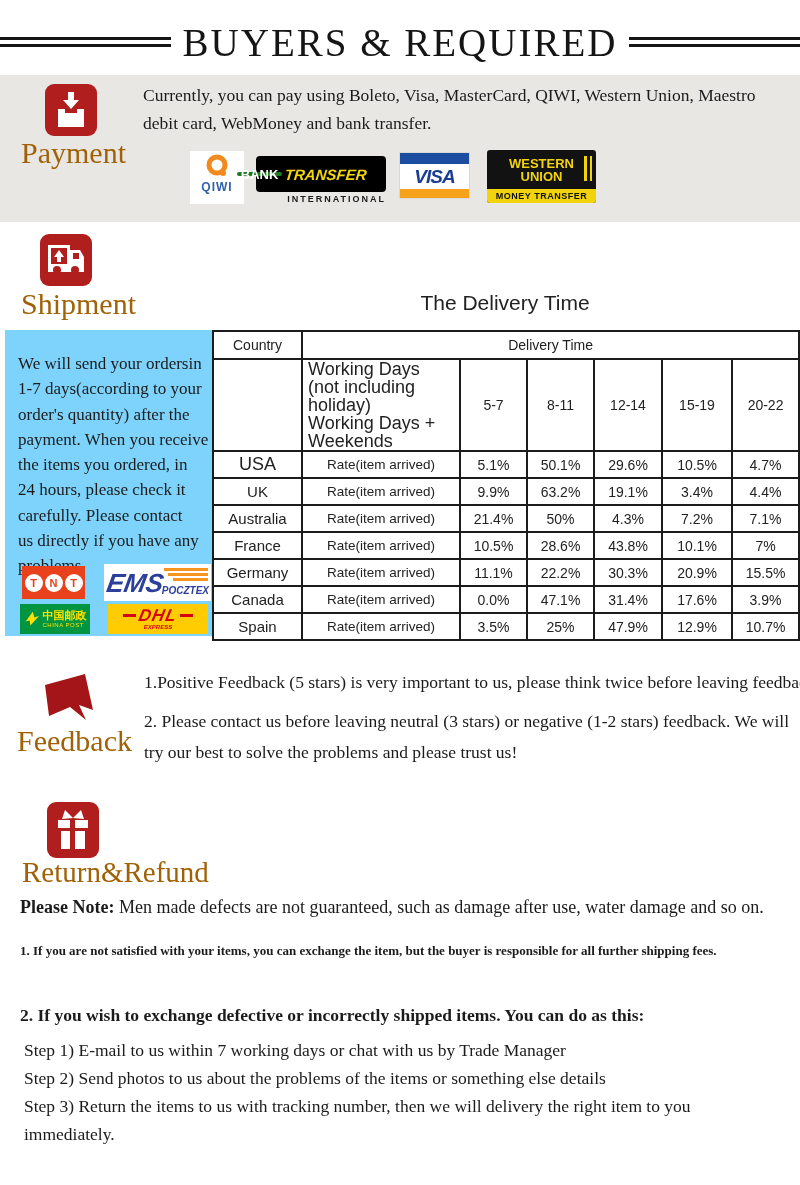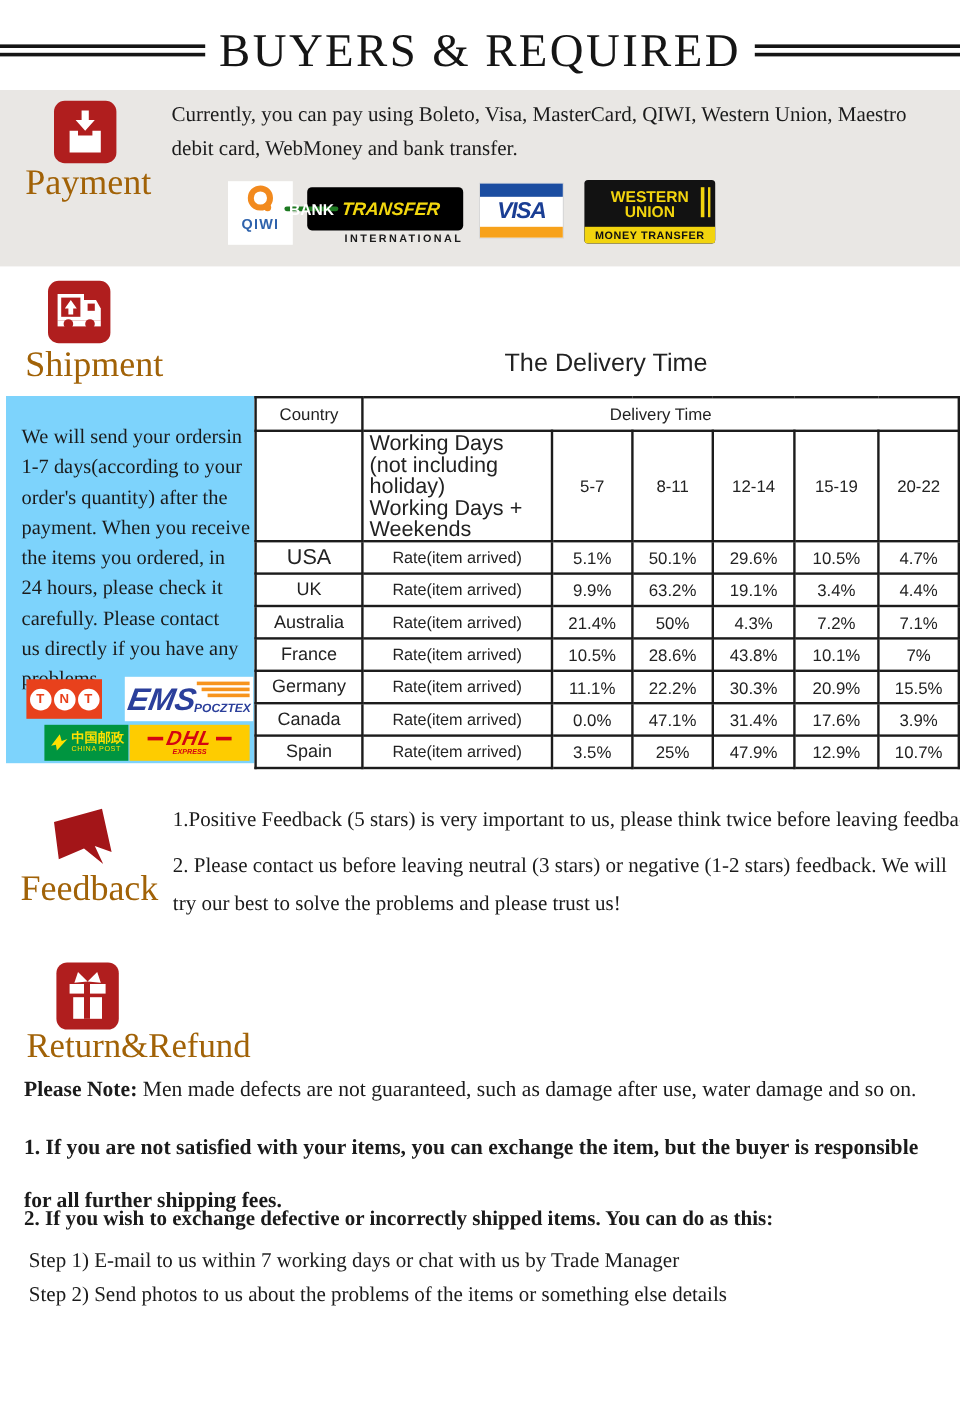--- a/index.html
+++ b/index.html
@@ -64,21 +64,21 @@
            display:flex; align-items:center; justify-content:center; }
   .ems { left:104px; top:564px; width:107px; height:37px; background:#fff; justify-content:flex-start; padding-left:3px; }
   .ems-text { color:#2b3f9b; font:900 26px "Liberation Sans",sans-serif; font-style:italic;
               transform:skewX(-10deg); line-height:30px; }
   .ems-stripes { position:absolute; right:3px; top:4px; width:44px; }
   .ems-stripes b { display:block; height:3px; background:#f7941d; margin-bottom:2px; }
   .ems-stripes b:nth-child(2){ width:90%; margin-left:10%; }
   .ems-stripes b:nth-child(3){ width:80%; margin-left:20%; }
   .pocztex { position:absolute; right:2px; bottom:5px; color:#2b3f9b;
              font:900 10px "Liberation Sans",sans-serif; font-style:italic; }
-  .cp { left:37px; top:604px; width:70px; height:30px; background:#009540; gap:3px; }
+  .cp { left:20px; top:604px; width:70px; height:30px; background:#009540; gap:3px; }
   .cp-col { display:flex; flex-direction:column; }
   .cp-cn { color:#ffe000; font:700 11px "Liberation Sans",sans-serif; line-height:12px; }
   .cp-en { color:#ffe000; font:400 6px "Liberation Sans",sans-serif; line-height:8px; letter-spacing:.5px; }
   .dhl { left:108px; top:604px; width:100px; height:30px; background:#fecc00; flex-direction:column; }
   .dhl-row { display:flex; align-items:center; gap:3px; }
   .dhl-dash { width:13px; height:3px; background:#d40511; }
   .dhl-text { color:#d40511; font:900 17px "Liberation Sans",sans-serif; font-style:italic;
               letter-spacing:1px; transform:skewX(-12deg); line-height:17px; }
   .dhl-express { color:#d40511; font:700 6px "Liberation Sans",sans-serif; font-style:italic; line-height:7px; }
 
@@ -95,21 +95,21 @@
   .tr-data .rl { font-size:13.5px; }
 
   
   .fb-p1 { position:absolute; left:144px; top:672px; width:655px; font-size:17.5px; white-space:nowrap; }
   .fb-p2 { position:absolute; left:144px; top:706px; width:660px; font-size:17.5px; line-height:31px; }
 
   
   .ret-note { position:absolute; left:20px; top:897px; width:765px; font-size:18px; }
   .ret-note b { font-weight:700; }
   .ret-item1 { position:absolute; left:20px; top:934px; width:770px; font-weight:700;
-               font-size:18px; line-height:44px; }
+               font-size:13px; line-height:34px; }
   .ret-item2 { position:absolute; left:20px; top:1005px; width:770px; font-weight:700; font-size:17.5px; }
   .steps { position:absolute; left:24px; top:1036px; width:670px; }
   .steps div { font-size:17.5px; line-height:28px; margin-bottom:0; }
 </style>
 </head>
 <body>
 
 <div class="page">
 
   <div class="hdr">
@@ -342,15 +342,16 @@
 
   <div class="ret-note">
     <b>Please Note:</b><span> Men made defects are not guaranteed, such as damage after use, water damage and so on.</span>
   </div>
   <div class="ret-item1">1. If you are not satisfied with your items, you can exchange the item, but the buyer is responsible for all further shipping fees.</div>
   <div class="ret-item2">2. If you wish to exchange defective or incorrectly shipped items. You can do as this:</div>
 
   <div class="steps">
     <div>Step 1) E-mail to us within 7 working days or chat with us by Trade Manager</div>
     <div>Step 2) Send photos to us about the problems of the items or something else details</div>
+    <div>Step 3) Return the items to us with tracking number, then we will delivery the right item to you immediately.</div>
   </div>
 
 </div>
 
 </body></html>

